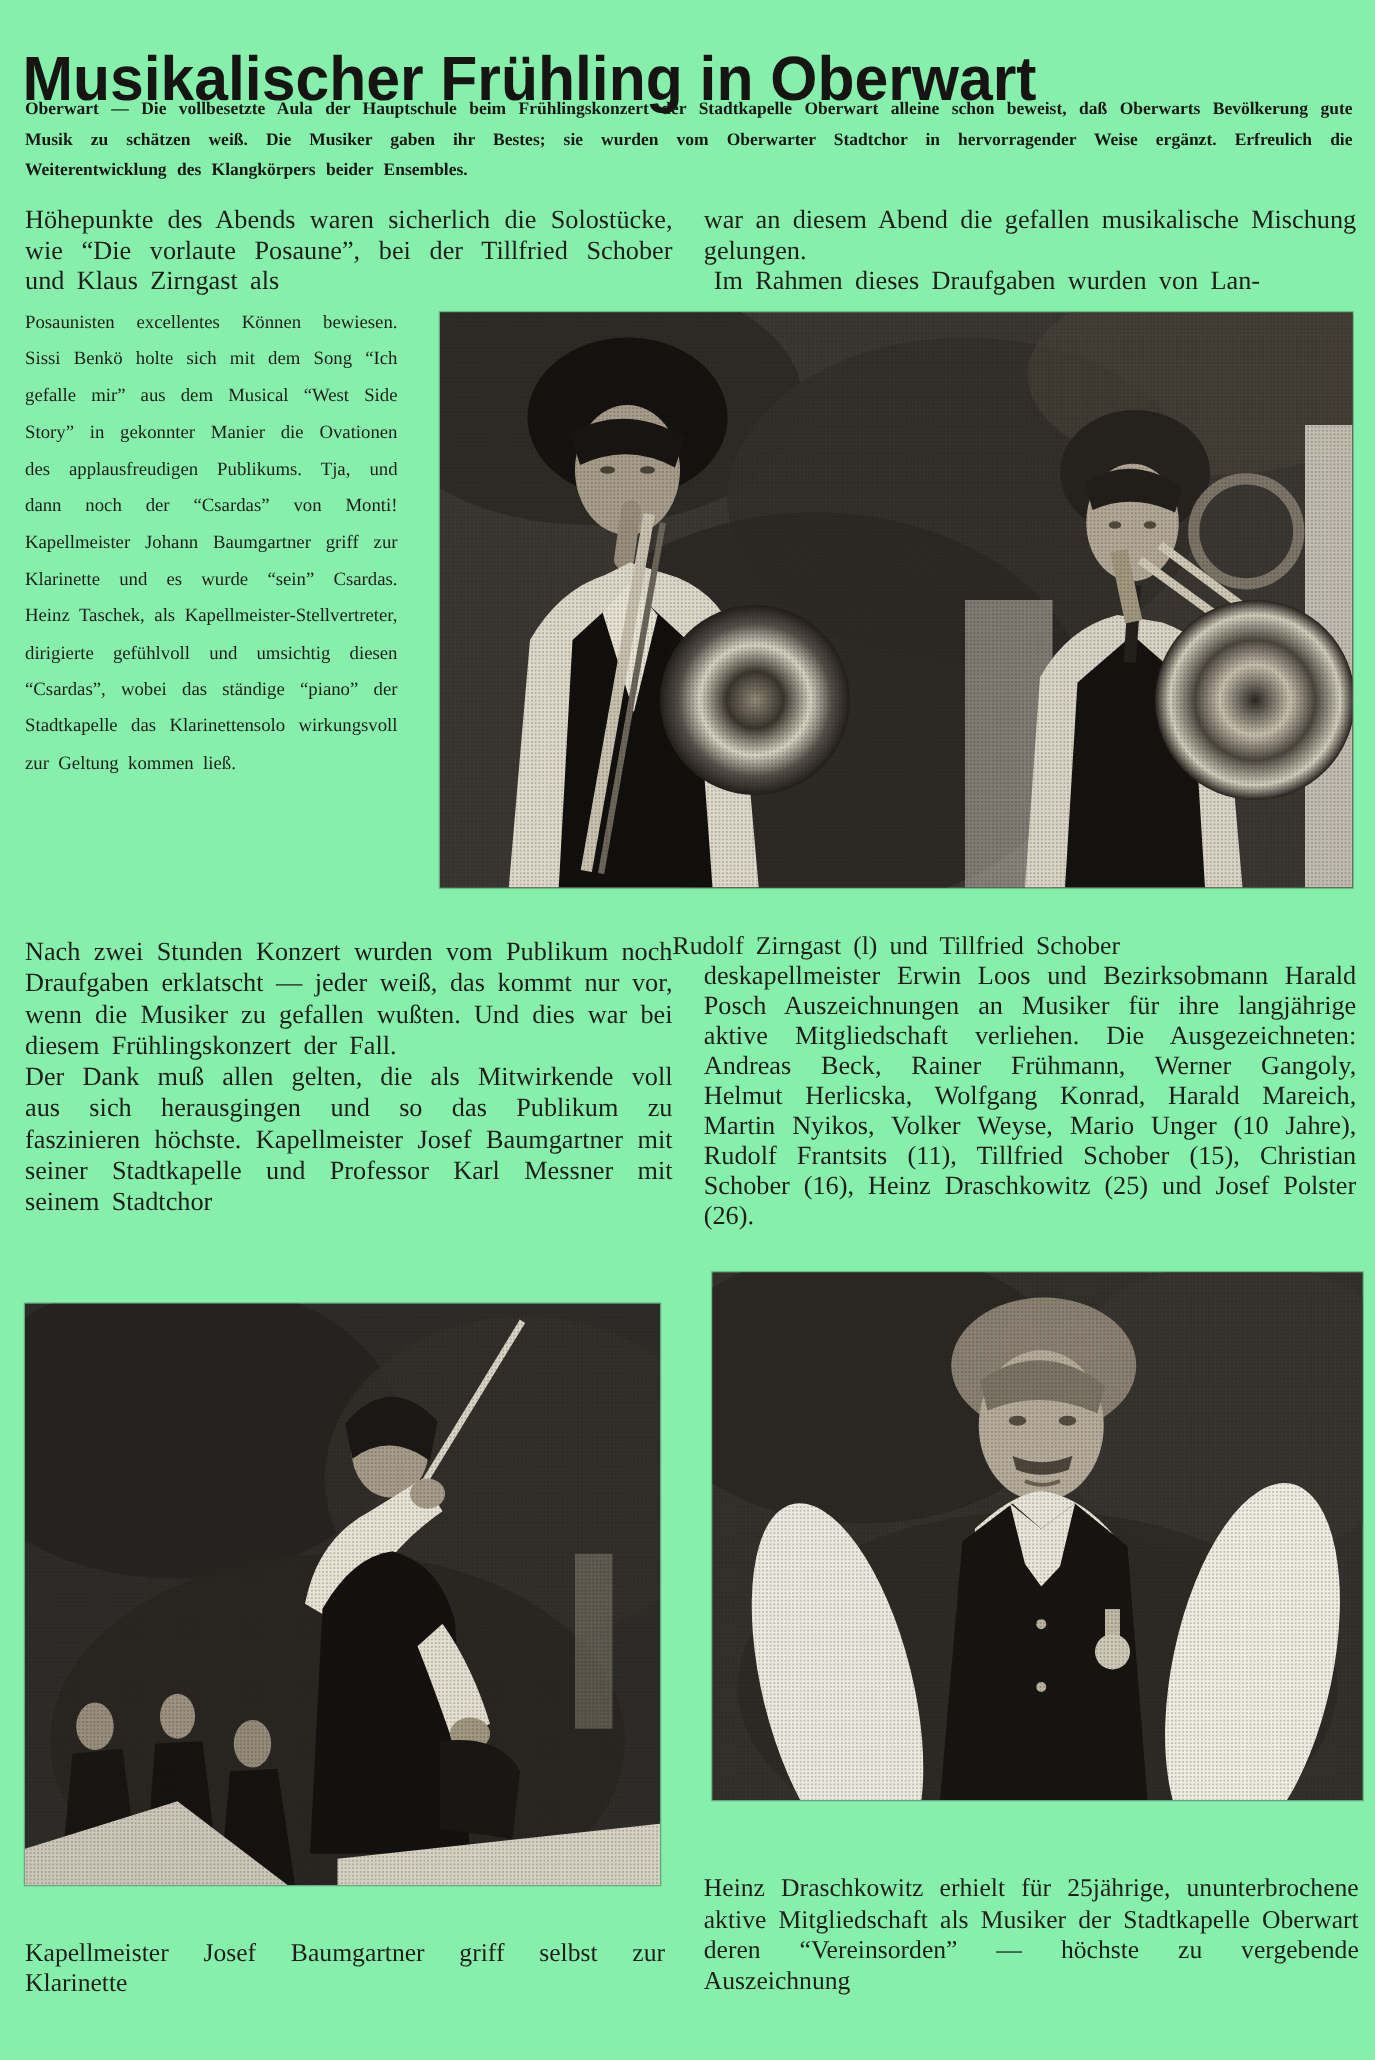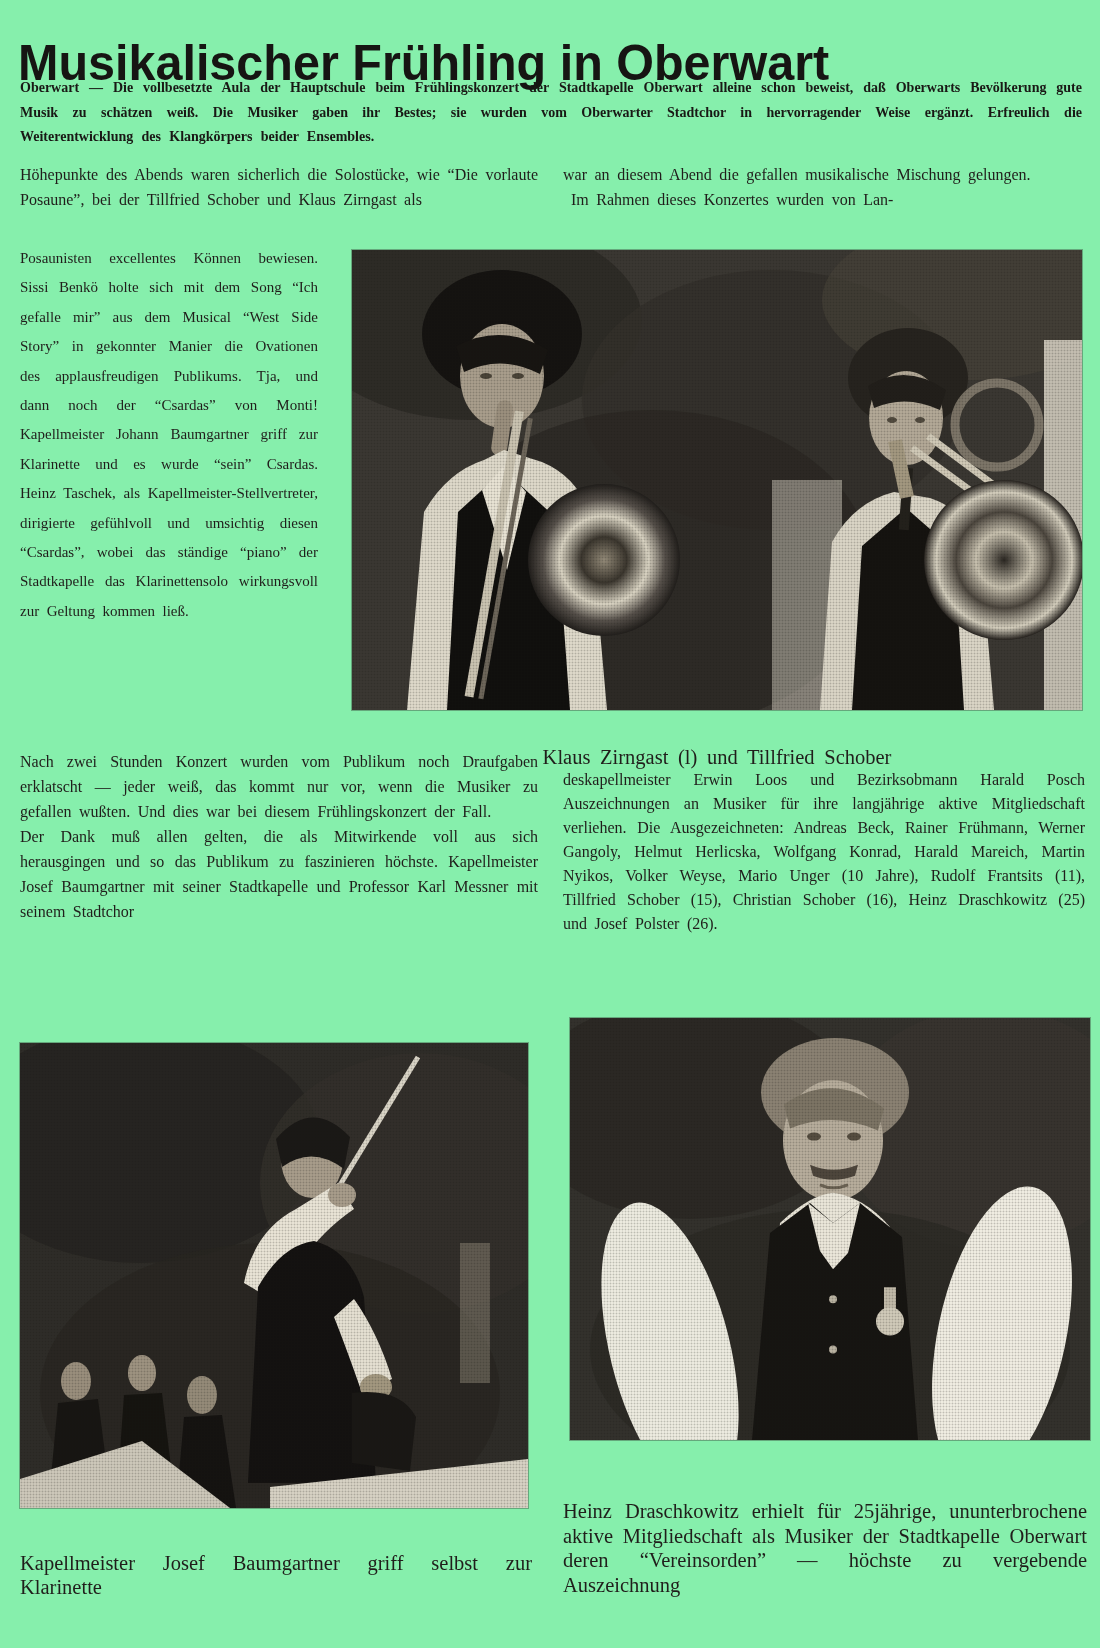--- a/index.html
+++ b/index.html
@@ -21,21 +21,21 @@
     transform:scaleX(0.97);transform-origin:left top;
     white-space:nowrap;
   }
   .lead{
     position:absolute;left:20px;top:62px;width:1062px;
     font-weight:bold;font-size:14px;line-height:24.5px;
     text-align:justify;word-spacing:0.34em;color:#191815;
   }
   .txt{
     position:absolute;
-    font-size:16px;line-height:24.5px;
+    font-size:21px;line-height:24.5px;
     text-align:justify;word-spacing:0.22em;
   }
   .txt p{margin:0;padding:0;}
   .row1-left{left:20px;top:163px;width:518px;}
   .row1-right{left:563px;top:163px;width:522px;}
   .row1-right p + p{text-indent:8px;}
   .narrow{
     left:20px;top:244px;width:298px;
     font-size:15px;line-height:29.4px;word-spacing:0.25em;
   }
@@ -69,21 +69,21 @@
   <h1 class="headline">Musikalischer Frühling in Oberwart</h1>
 
   <p class="lead">Oberwart — Die vollbesetzte Aula der Hauptschule beim Frühlingskonzert der Stadtkapelle Oberwart alleine schon beweist, daß Oberwarts Bevölkerung gute Musik zu schätzen weiß. Die Musiker gaben ihr Bestes; sie wurden vom Oberwarter Stadtchor in hervorragender Weise ergänzt. Erfreulich die Weiterentwicklung des Klangkörpers beider Ensembles.</p>
 
   <div class="txt row1-left">
     <p>Höhepunkte des Abends waren sicherlich die Solostücke, wie “Die vorlaute Posaune”, bei der Tillfried Schober und Klaus Zirngast als</p>
   </div>
 
   <div class="txt row1-right">
     <p>war an diesem Abend die gefallen musikalische Mischung gelungen.</p>
-    <p>Im Rahmen dieses Konzertes wurden von Lan-</p>
+    <p>Im Rahmen dieses Draufgaben wurden von Lan-</p>
   </div>
 
   <div class="txt narrow">
     <p>Posaunisten excellentes Können bewiesen. Sissi Benkö holte sich mit dem Song “Ich gefalle mir” aus dem Musical “West Side Story” in gekonnter Manier die Ovationen des applausfreudigen Publikums. Tja, und dann noch der “Csardas” von Monti! Kapellmeister Johann Baumgartner griff zur Klarinette und es wurde “sein” Csardas. Heinz Taschek, als Kapellmeister-Stellvertreter, dirigierte gefühlvoll und umsichtig diesen “Csardas”, wobei das ständige “piano” der Stadtkapelle das Klarinettensolo wirkungsvoll zur Geltung kommen ließ.</p>
   </div>
 
   <div class="photo photo1">
     <svg viewBox="0 0 730 460" preserveAspectRatio="none">
       <defs>
         <radialGradient id="bellL">
@@ -135,21 +135,21 @@
       <rect x="549" y="218" width="10" height="62" fill="#23201b" transform="rotate(4 554 248)"></rect>
       <rect x="542" y="190" width="14" height="58" fill="#a2977f" transform="rotate(-12 549 219)"></rect>
       <g stroke="#cfc8b6" stroke-width="7">
         <line x1="560" y1="198" x2="648" y2="262"></line>
         <line x1="576" y1="186" x2="662" y2="250"></line>
       </g>
       <circle cx="652" cy="310" r="80" fill="url(#bellR)"></circle>
     </svg>
   </div>
 
-  <p class="caption caption1">Klaus Zirngast (l) und Tillfried Schober</p>
+  <p class="caption caption1">Rudolf Zirngast (l) und Tillfried Schober</p>
 
   <div class="txt left-cont">
     <p>Nach zwei Stunden Konzert wurden vom Publikum noch Draufgaben erklatscht — jeder weiß, das kommt nur vor, wenn die Musiker zu gefallen wußten. Und dies war bei diesem Frühlingskonzert der Fall.</p>
     <p>Der Dank muß allen gelten, die als Mitwirkende voll aus sich herausgingen und so das Publikum zu faszinieren höchste. Kapellmeister Josef Baumgartner mit seiner Stadtkapelle und Professor Karl Messner mit seinem Stadtchor</p>
   </div>
 
   <div class="txt right-cont">
     <p>deskapellmeister Erwin Loos und Bezirksobmann Harald Posch Auszeichnungen an Musiker für ihre langjährige aktive Mitgliedschaft verliehen. Die Ausgezeichneten: Andreas Beck, Rainer Frühmann, Werner Gangoly, Helmut Herlicska, Wolfgang Konrad, Harald Mareich, Martin Nyikos, Volker Weyse, Mario Unger (10 Jahre), Rudolf Frantsits (11), Tillfried Schober (15), Christian Schober (16), Heinz Draschkowitz (25) und Josef Polster (26).</p>
   </div>
 

